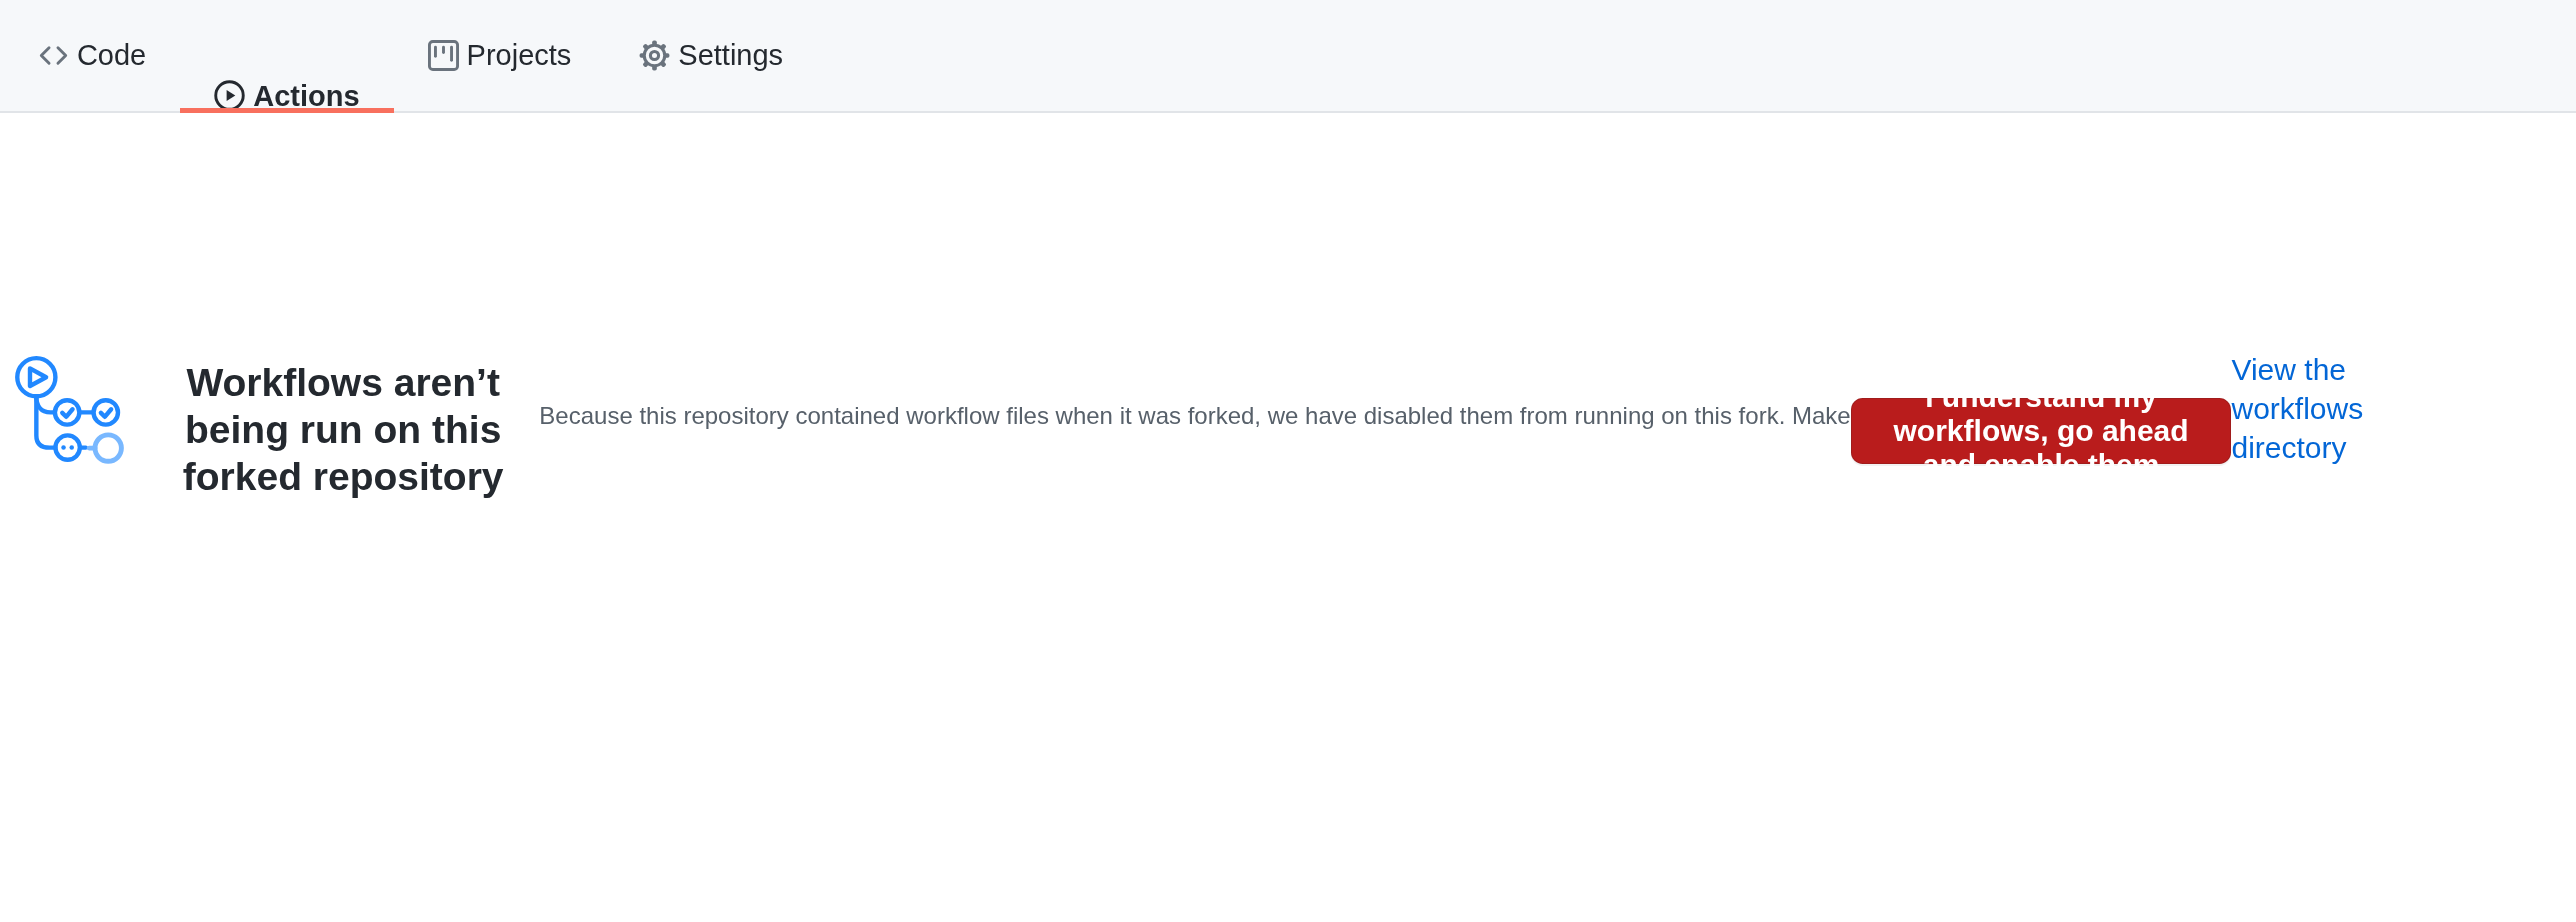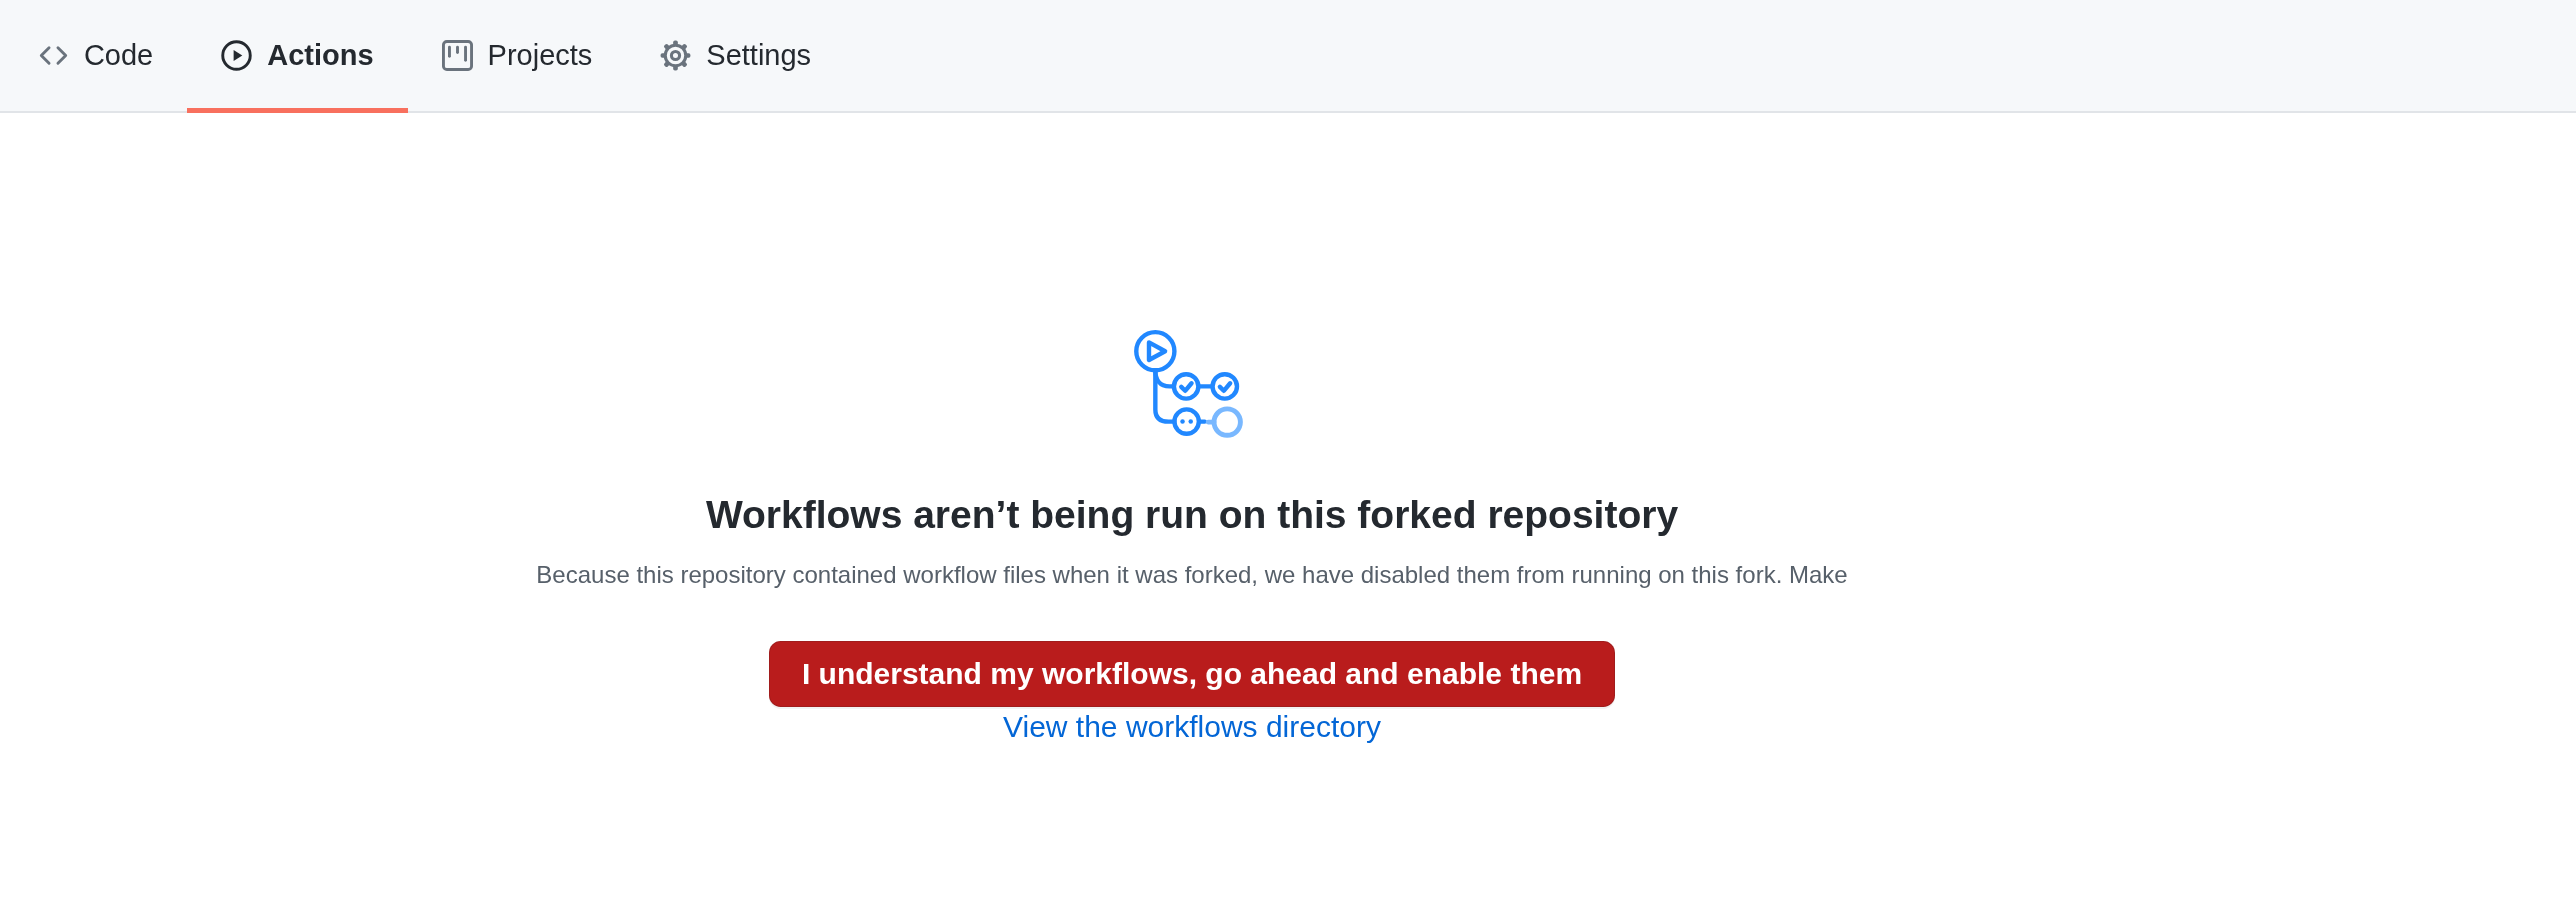--- a/index.html
+++ b/index.html
@@ -20,53 +20,53 @@
     border-bottom: 2px solid #e1e4e8;
     display: flex;
     align-items: stretch;
     padding-left: 3.9px;
     box-sizing: content-box;
   }
   .tab {
     position: relative;
     display: flex;
     align-items: center;
-    gap: 15px;
+    gap: 8px;
     padding: 0 34px;
     font-size: 29px;
     line-height: 1;
     color: #24292f;
     cursor: pointer;
     white-space: nowrap;
   }
   .tab .octicon {
     width: 31px;
     height: 31px;
     display: block;
   }
   .tab .octicon .ln { stroke: #6a737d; fill: none; stroke-width: 1.5; stroke-linecap: round; stroke-linejoin: round; }
   .tab .octicon .fl { fill: #6a737d; }
-  .tab.selected { font-weight: 700; }
+  .tab.selected { font-weight: 700; align-items: flex-end; }
   .tab.selected .octicon .ln { stroke: #24292f; }
   .tab.selected .octicon .fl { fill: #24292f; }
   .tab.selected::after {
     content: "";
     position: absolute;
     left: 0; right: 0;
     bottom: -2px;
     height: 4.9px;
     background: #f8705e;
   }
 
   
   .main {
     width: 2384px;
     padding-top: 203px;
     display: flex;
-    flex-direction: column;
+    flex-direction: row;
     align-items: center;
   }
   .wf-icon svg { display: block; }
   .wf-main { stroke: #2188ff; fill: none; stroke-width: 4.5; stroke-linecap: round; }
   .wf-main-join { stroke-linejoin: round; }
   .wf-fill { fill: #2188ff; stroke: none; }
   .wf-light { stroke: #79b8ff; fill: none; stroke-width: 5; stroke-linecap: round; }
 
   .bs-heading {
     margin: 43px 0 0 0;

